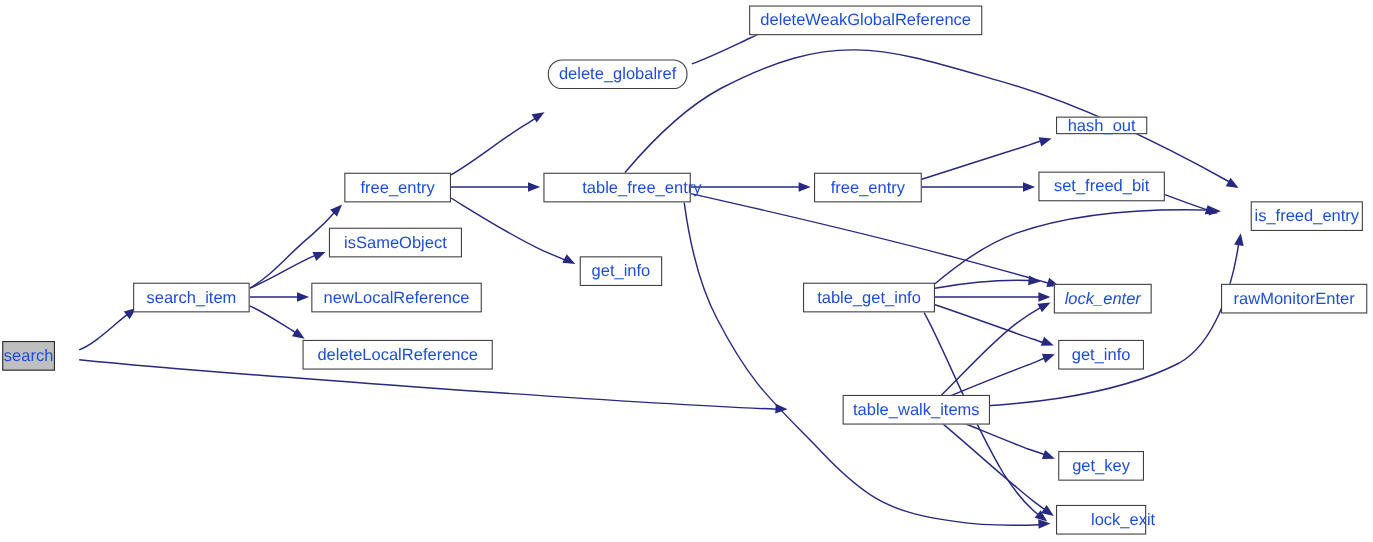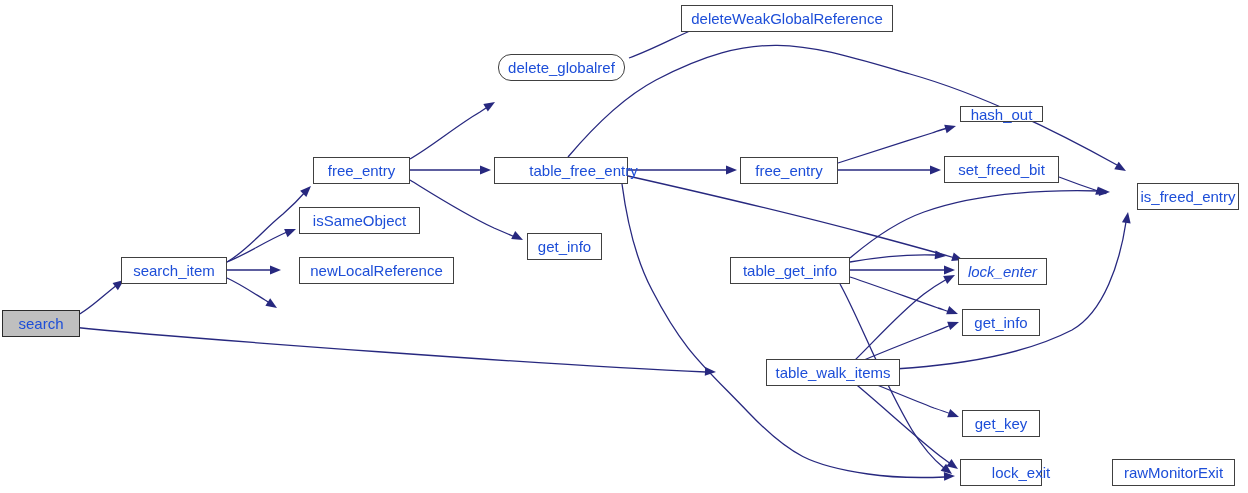--- a/index.html
+++ b/index.html
@@ -111,34 +111,37 @@
       <polygon points="0,0 -11,-4.4 -11,4.4" class="arrowhead" transform="translate(955,275) rotate(-27)"></polygon>
       <path d="M852,365 C878,354 908,342 934,332 C940,330 946,327 951,325" class="edge"></path>
       <polygon points="0,0 -11,-4.4 -11,4.4" class="arrowhead" transform="translate(959,322) rotate(-20)"></polygon>
       <path d="M852,375 C878,385 908,398 934,408 C940,410 946,412 951,414" class="edge"></path>
       <polygon points="0,0 -11,-4.4 -11,4.4" class="arrowhead" transform="translate(959,417) rotate(20)"></polygon>
       <path d="M852,381 C880,404 912,434 940,456 C944,459 948,462 951,464" class="edge"></path>
       <polygon points="0,0 -11,-4.4 -11,4.4" class="arrowhead" transform="translate(958,469) rotate(35)"></polygon>
       <path d="M852,371 C920,369 1010,362 1072,330 C1104,312 1120,262 1126,222" class="edge"></path>
       <polygon points="0,0 -11,-4.4 -11,4.4" class="arrowhead" transform="translate(1128,212) rotate(-81)"></polygon>
     </svg>
-<div class="gnode current" style="left: 2px; top: 310px; width: 78px; height: 27px;">
+<div class="gnode current" style="left: 2px; top: 310px; width: 48px; height: 27px;">
       <span class="lbl">search</span>
     </div>
     <div class="gnode" style="left: 121px; top: 257px; width: 106px; height: 27px;">
       <span class="lbl">search_item</span>
     </div>
     <div class="gnode" style="left: 313px; top: 157px; width: 97px; height: 27px;">
       <span class="lbl">free_entry</span>
     </div>
     <div class="gnode" style="left: 299px; top: 207px; width: 121px; height: 27px;">
       <span class="lbl">isSameObject</span>
     </div>
-    <div class="gnode" style="left: 299px; top: 257px; width: 155px; height: 27px;">
+    <div class="gnode" style="left: 283px; top: 257px; width: 155px; height: 27px;">
       <span class="lbl">newLocalReference</span>
+    </div>
+    <div class="gnode" style="left: 275px; top: 309px; width: 173px; height: 27px;">
+      <span class="lbl">deleteLocalReference</span>
     </div>
     <div class="gnode" style="left: 498px; top: 54px; width: 127px; height: 27px; border-radius: 13px;">
       <span class="lbl">delete_globalref</span>
     </div>
     <div class="gnode" style="left: 681px; top: 5px; width: 212px; height: 27px;">
       <span class="lbl">deleteWeakGlobalReference</span>
     </div>
     <div class="gnode" style="left: 494px; top: 157px; width: 134px; height: 27px; padding-left: 45px;">
       <span class="lbl">table_free_entry</span>
     </div>
@@ -156,28 +159,28 @@
     </div>
     <div class="gnode" style="left: 1114px; top: 183px; width: 102px; height: 27px; margin-left: 23px;">
       <span class="lbl">is_freed_entry</span>
     </div>
     <div class="gnode" style="left: 730px; top: 257px; width: 120px; height: 27px;">
       <span class="lbl">table_get_info</span>
     </div>
     <div class="gnode" style="left: 958px; top: 258px; width: 89px; height: 27px; font-style: italic;">
       <span class="lbl">lock_enter</span>
     </div>
+    <div class="gnode" style="left: 1110px; top: 258px; width: 133px; height: 27px;">
+      <span class="lbl">rawMonitorEnter</span>
+    </div>
     <div class="gnode" style="left: 962px; top: 309px; width: 78px; height: 27px;">
       <span class="lbl">get_info</span>
     </div>
     <div class="gnode" style="left: 718px; top: 359px; width: 134px; height: 27px; margin-left: 48px;">
       <span class="lbl">table_walk_items</span>
     </div>
     <div class="gnode" style="left: 962px; top: 410px; width: 78px; height: 27px;">
       <span class="lbl">get_key</span>
     </div>
     <div class="gnode" style="left: 960px; top: 459px; width: 82px; height: 27px; padding-left: 40px;">
       <span class="lbl">lock_exit</span>
     </div>
-    <div class="gnode" style="left: 1112px; top: 459px; width: 123px; height: 27px;">
-      <span class="lbl">rawMonitorExit</span>
-    </div>
   </div>
 
 </body></html>

